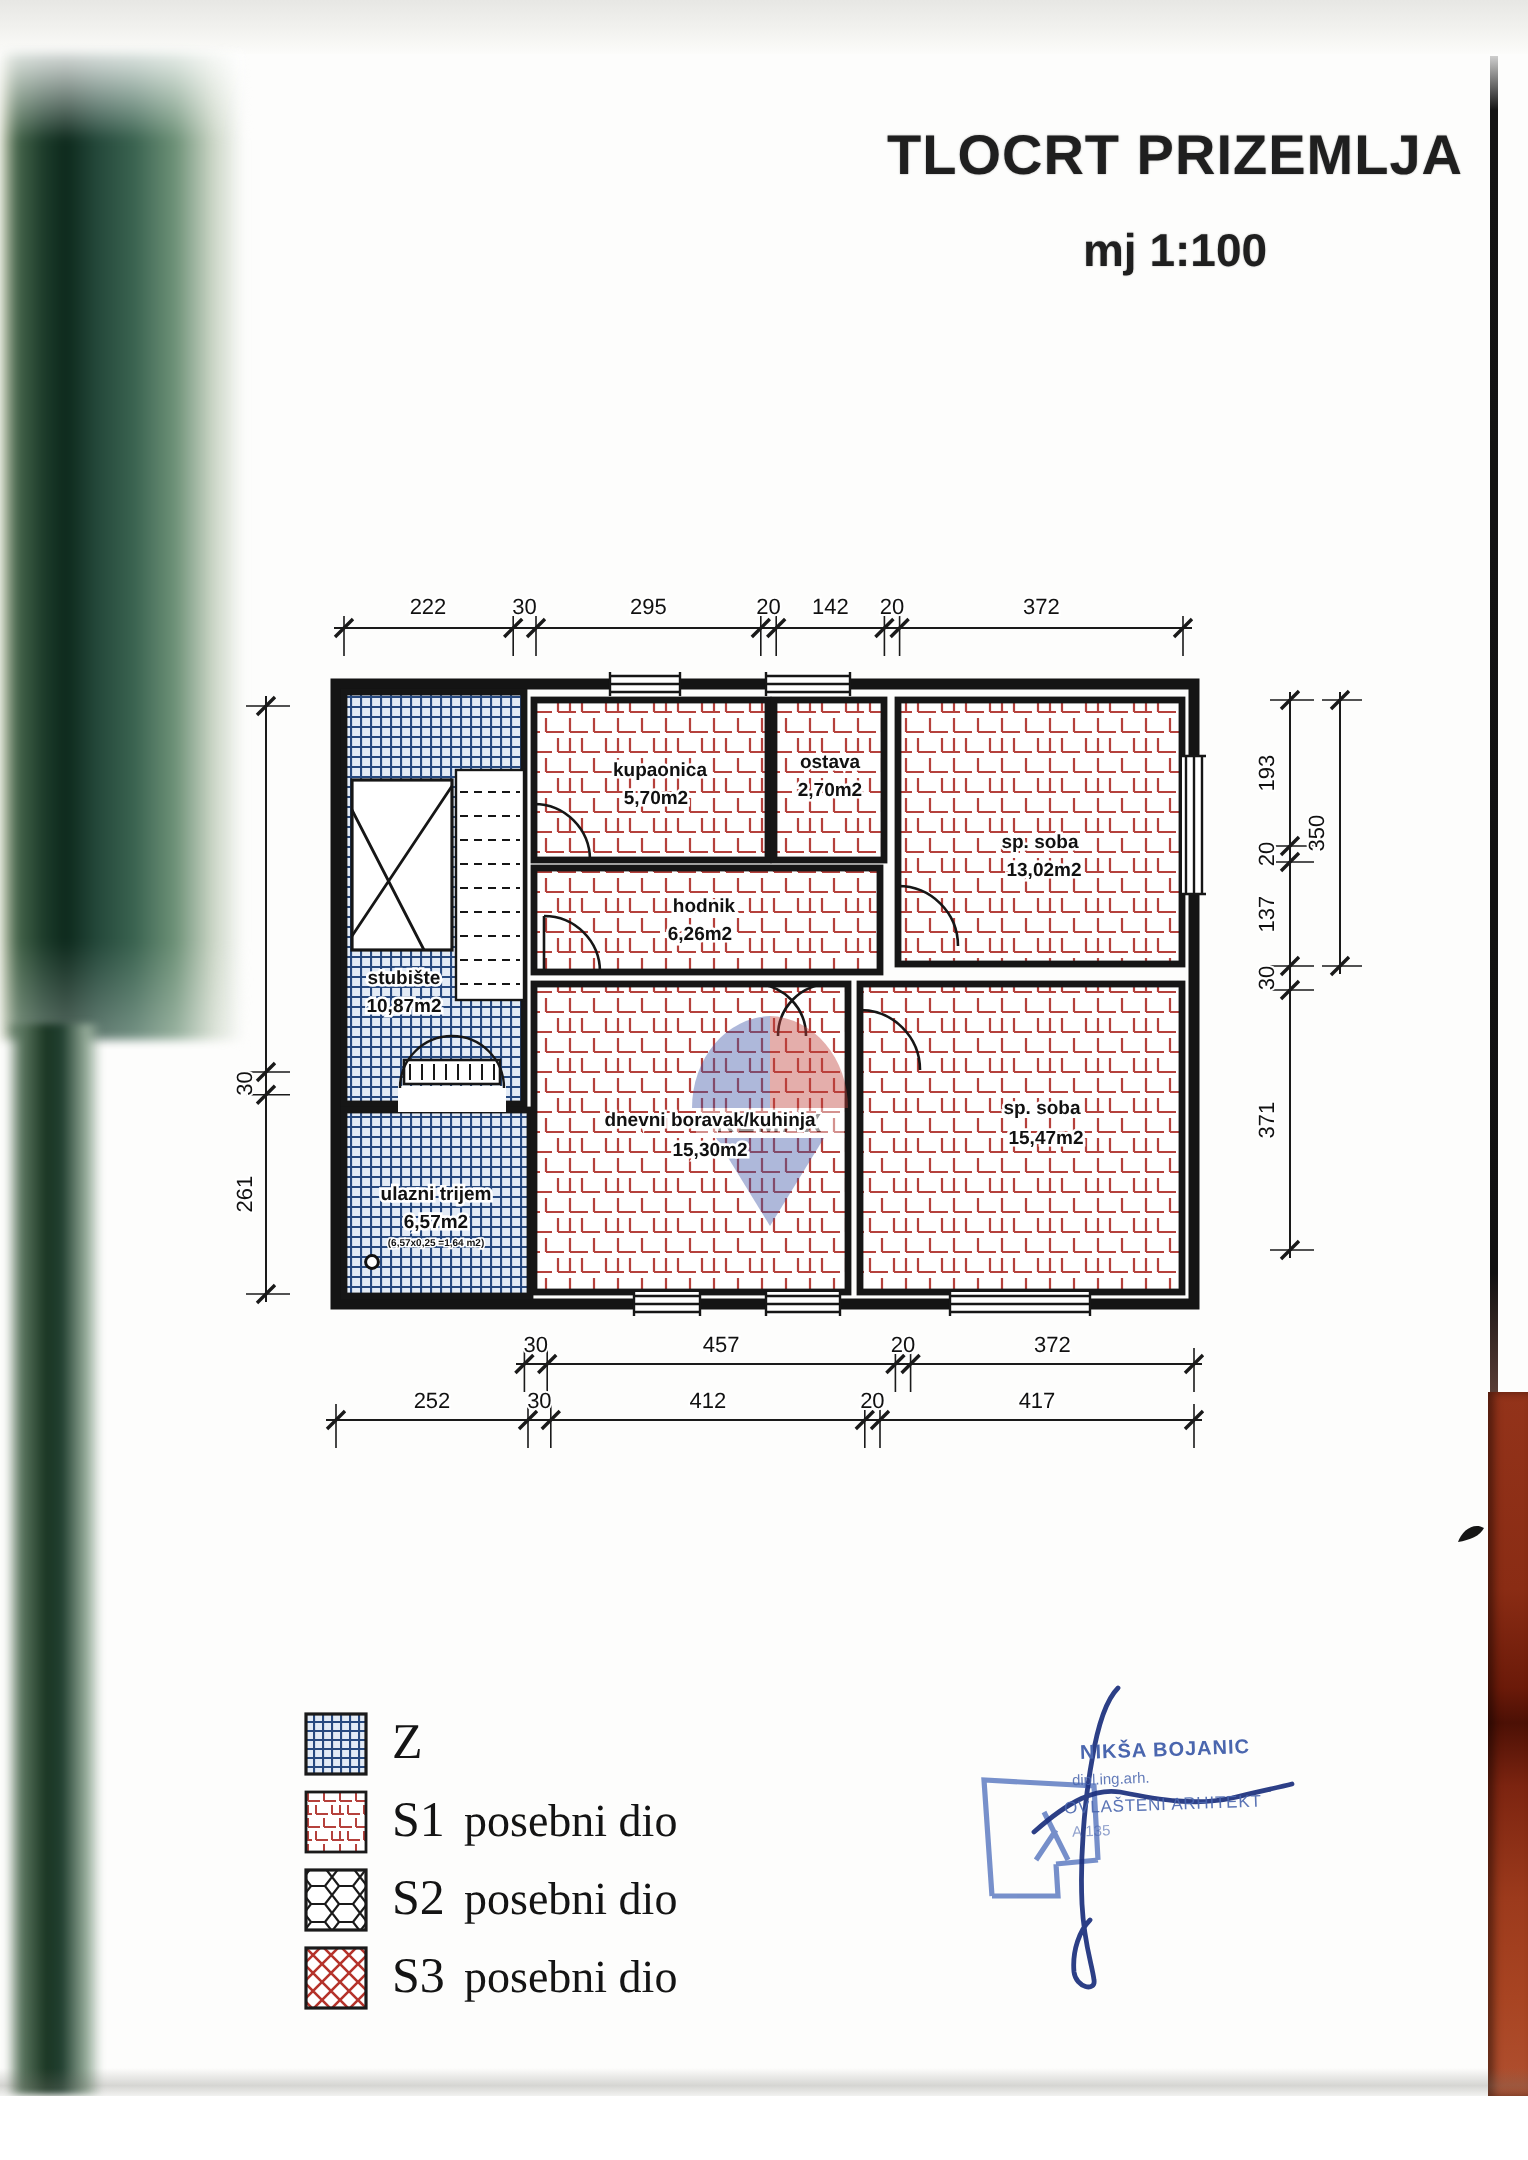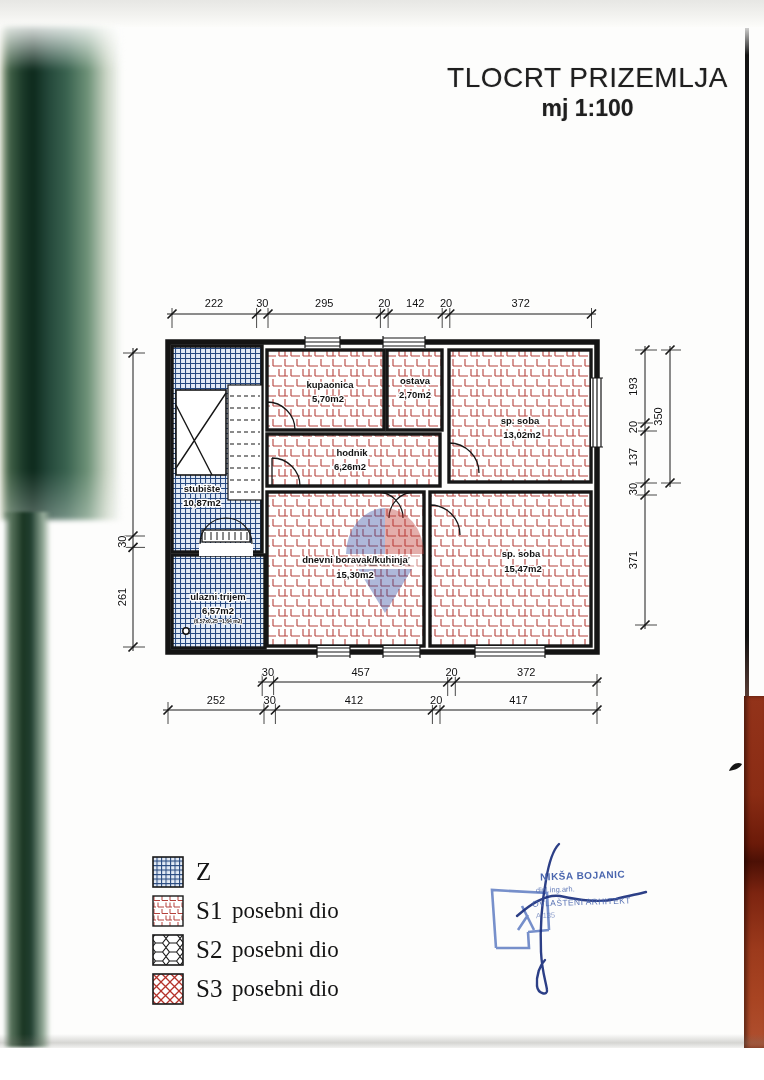--- a/index.html
+++ b/index.html
@@ -22,22 +22,22 @@
   .right-line{position:absolute;left:745px;top:28px;width:4px;height:676px;
     background:linear-gradient(180deg,rgba(20,20,20,.2) 0%,#141414 4%,#111 90%,rgba(60,20,10,.8) 100%);}
   .wood-strip{position:absolute;left:744px;top:696px;width:20px;height:352px;
     background:linear-gradient(180deg,#93331a 0%,#8a2c14 28%,#6b1a09 42%,#4c1005 47%,#7c2410 56%,#9c3a1c 72%,#a84422 86%,#b05030 100%);
     box-shadow:inset 3px 0 4px rgba(0,0,0,.45);}
   .bottom-shadow{position:absolute;left:0;top:1034px;width:764px;height:16px;
     background:linear-gradient(180deg,rgba(0,0,0,0) 0%,rgba(110,110,102,.28) 55%,rgba(255,255,255,0) 100%);}
   .below-paper{position:absolute;left:0;top:1048px;width:764px;height:32px;background:#fff;}
   
   .title-block{position:absolute;left:435px;top:62px;width:305px;text-align:center;color:#1f1f1f;}
-  .title-main{font-size:28px;font-weight:normal;letter-spacing:.5px;text-shadow:0 0 1px rgba(0,0,0,.35);}
-  .title-scale{font-size:23px;font-weight:bold;margin-top:1px;text-shadow:0 0 1px rgba(0,0,0,.3);}
+  .title-main{font-size:28px;font-weight:bold;letter-spacing:.5px;text-shadow:0 0 1px rgba(0,0,0,.35);}
+  .title-scale{font-size:23px;font-weight:bold;margin-top:18px;text-shadow:0 0 1px rgba(0,0,0,.3);}
   
   .plan-svg{position:absolute;left:115px;top:278px;}
   .plan-svg text{font-family:"Liberation Sans", sans-serif;fill:#111;}
   .room-name{font-size:9.5px;font-weight:bold;paint-order:stroke;stroke:#fff;stroke-width:2.6px;}
   .room-area{font-size:9.5px;font-weight:bold;paint-order:stroke;stroke:#fff;stroke-width:2.6px;}
   .room-note{font-size:5px;font-weight:bold;paint-order:stroke;stroke:#fff;stroke-width:1.6px;}
   .dim-label{font-size:11px;paint-order:stroke;stroke:#fff;stroke-width:2px;}
   
   .legend{position:absolute;left:152px;top:856px;}
   .legend-row{display:flex;align-items:center;height:32px;margin-bottom:7px;}

